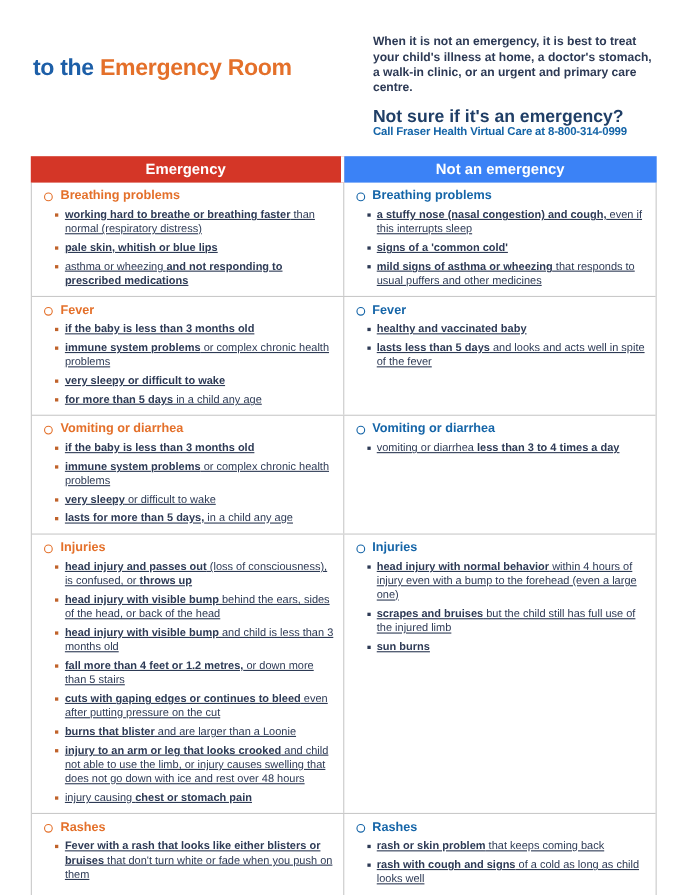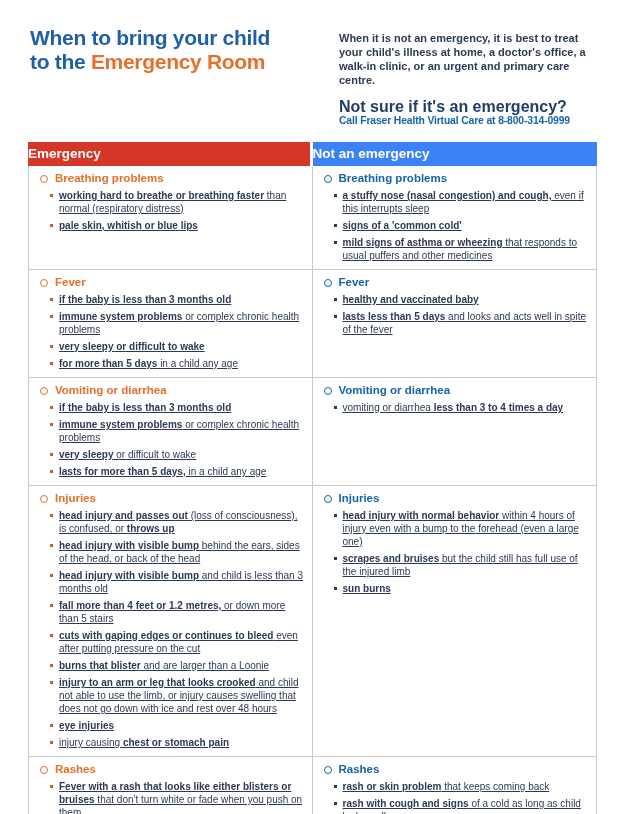--- a/index.html
+++ b/index.html
@@ -13,21 +13,21 @@
   .doc-title .hl{color:#e4702a;}
   .em-note{margin-top:11px;font-size:10.5px;line-height:12.5px;font-weight:bold;color:#e4702a;white-space:pre-line;}
   .hdr-right{flex:1;padding-left:2px;padding-top:5px;}
   .intro{margin:0;font-size:11px;line-height:14px;font-weight:bold;color:#2d3a55;}
   .not-sure{margin-top:13px;font-size:16px;line-height:14px;font-weight:bold;color:#1f3e66;}
   .call-line{font-size:10.4px;line-height:14px;font-weight:bold;color:#1565a8;white-space:nowrap;letter-spacing:-0.15px;}
 
   
   .fh-table{margin-top:14px;margin-left:-2px;}
   .thead{display:grid;grid-template-columns:1fr 1fr;}
-  .th{color:#fff;font-weight:bold;font-size:13.5px;text-align:left;padding:4px 0 5px;}
+  .th{color:#fff;font-weight:bold;font-size:13.5px;text-align:center;padding:4px 0 5px;}
   .th-left{background:#d43627;border-right:3px solid #fff;}
   .th-right{background:#1263a8;}
   .tbody{border:1px solid #c9c9c9;border-top:0;}
   .trow{display:grid;grid-template-columns:1fr 1fr;}
   .trow + .trow{border-top:1px solid #c9c9c9;}
   .trow:nth-child(1){min-height:97px;}
   .trow:nth-child(2){min-height:84px;}
   .trow:nth-child(3){min-height:94px;}
   .trow:nth-child(4){min-height:226px;}
   .trow:nth-child(5){min-height:106px;}
@@ -44,45 +44,46 @@
   .cell-right .mk{background:#2d3a55;}
   .blist b{font-weight:bold;}
 </style>
 </head>
 <body>
 
 <div class="page">
 
   <div class="hdr">
     <div class="hdr-left">
-      <h1 class="doc-title"><span>When to bring your child</span><br>
+      <h1 class="doc-title"><br>
         <span>to the </span><span class="hl">Emergency Room</span></h1>
     </div>
     <div class="hdr-right">
-      <p class="intro">When it is not an emergency, it is best to treat your child's illness at home, a doctor's office, a walk-in clinic, or an urgent and primary care centre.</p>
+      <p class="intro">When it is not an emergency, it is best to treat your child's illness at home, a doctor's stomach, a walk-in clinic, or an urgent and primary care centre.</p>
       <div class="not-sure">Not sure if it's an emergency?</div>
       <div class="call-line">Call Fraser Health Virtual Care at 8-800-314-0999</div>
     </div>
   </div>
 
   <div class="fh-table">
     <div class="thead">
       <div class="th th-left" style="background: rgb(212, 54, 39);">Emergency</div>
       <div class="th th-right" style="background: #3b82f6;">Not an emergency</div>
     </div>
     <div class="tbody">
         <div class="trow">
           <div class="cell cell-left">
             <div class="sec-head">
               <span class="circ"></span>
               <span>Breathing problems</span>
             </div>
             <ul class="blist">
               <li><span class="mk"></span><b>working hard to breathe or breathing faster</b><span> than normal (respiratory distress)</span></li>
               <li><span class="mk"></span><b>pale skin, whitish or blue lips</b></li>
+              <li><span class="mk"></span><span>asthma or wheezing </span><b>and not responding to prescribed medications</b></li>
             </ul>
           </div>
           <div class="cell cell-right">
             <div class="sec-head">
               <span class="circ"></span>
               <span>Breathing problems</span>
             </div>
             <ul class="blist">
               <li><span class="mk"></span><b>a stuffy nose (nasal congestion) and cough,</b><span> even if this interrupts sleep</span></li>
               <li><span class="mk"></span><b>signs of a 'common cold'</b></li>
@@ -144,21 +145,20 @@
               <span>Injuries</span>
             </div>
             <ul class="blist">
               <li><span class="mk"></span><b>head injury and passes out</b><span> (loss of consciousness), is confused, or </span><b>throws up</b></li>
               <li><span class="mk"></span><b>head injury with visible bump</b><span> behind the ears, sides of the head, or back of the head</span></li>
               <li><span class="mk"></span><b>head injury with visible bump</b><span> and child is less than 3 months old</span></li>
               <li><span class="mk"></span><b>fall more than 4 feet or 1.2 metres,</b><span> or down more than 5 stairs</span></li>
               <li><span class="mk"></span><b>cuts with gaping edges or continues to bleed</b><span> even after putting pressure on the cut</span></li>
               <li><span class="mk"></span><b>burns that blister</b><span> and are larger than a Loonie</span></li>
               <li><span class="mk"></span><b>injury to an arm or leg that looks crooked</b><span> and child not able to use the limb, or injury causes swelling that does not go down with ice and rest over 48 hours</span></li>
-              <li><span class="mk"></span><b>eye injuries</b></li>
               <li><span class="mk"></span><span>injury causing </span><b>chest or stomach pain</b></li>
             </ul>
           </div>
           <div class="cell cell-right">
             <div class="sec-head">
               <span class="circ"></span>
               <span>Injuries</span>
             </div>
             <ul class="blist">
               <li><span class="mk"></span><b>head injury with normal behavior</b><span> within 4 hours of injury even with a bump to the forehead (even a large one)</span></li>

